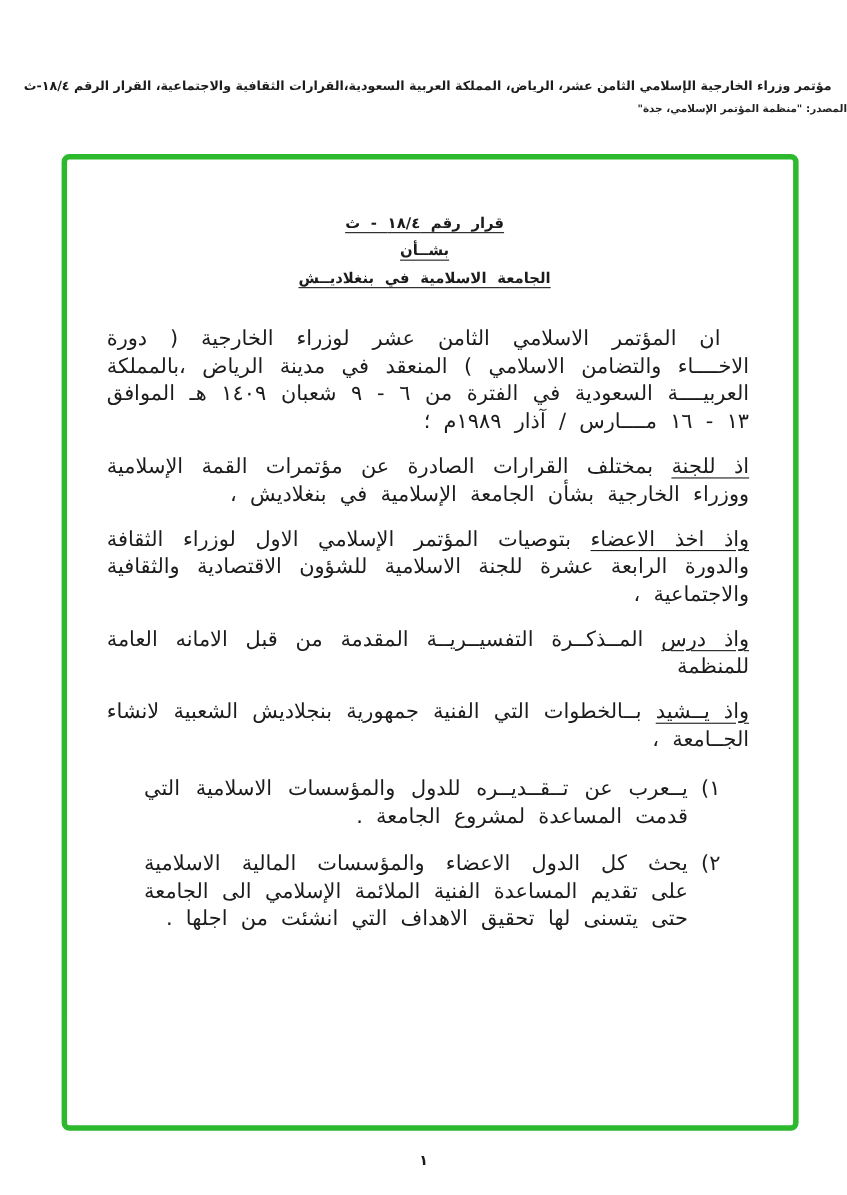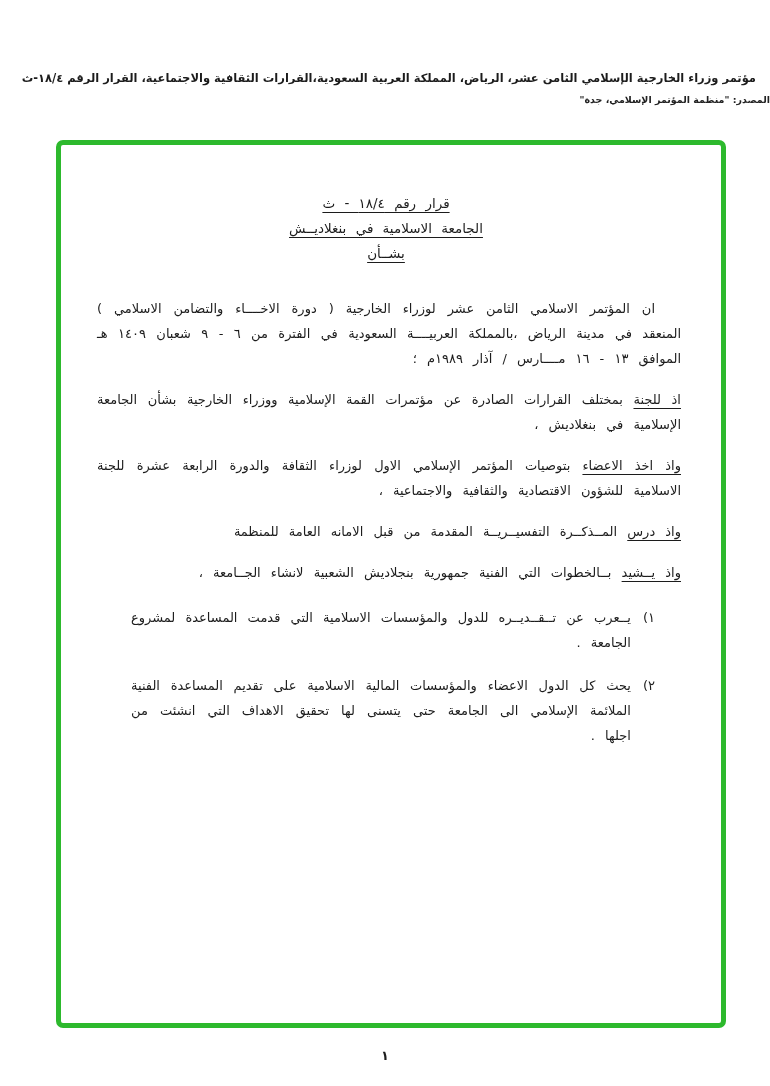--- a/index.html
+++ b/index.html
@@ -46,30 +46,30 @@
 
   
   .title-block {
     width: 270px;
     margin-right: 160px;
     text-align: center;
     margin-bottom: 30px;
   }
   .title-line {
     font-size: 13.5px;
-    font-weight: normal;
+    font-weight: bold;
     line-height: 25px;
     text-decoration: underline;
     text-underline-offset: 4px;
     word-spacing: 5px;
     white-space: nowrap;
   }
 
   
-  .doc-text { font-size: 13px; line-height: 25px; word-spacing: 6px; }
+  .doc-text { font-size: 19px; line-height: 25px; word-spacing: 6px; }
   .para {
     text-align: justify;
     margin-top: 16px;
   }
   .preamble { text-indent: 26px; margin-top: 0; }
   .lead {
     text-decoration: underline;
     text-underline-offset: 4px;
     white-space: nowrap;
   }
@@ -98,22 +98,22 @@
 
   <div class="hdr">
     <div class="hdr-title">مؤتمر وزراء الخارجية الإسلامي الثامن عشر، الرياض، المملكة العربية السعودية،القرارات الثقافية والاجتماعية، القرار الرقم ١٨/٤-ث</div>
     <div class="hdr-src">المصدر:  "منظمة المؤتمر الإسلامي، جدة"</div>
   </div>
 
   <div class="frame" style="border-color: rgb(45, 185, 45);">
 
     <div class="title-block">
       <div class="title-line">قرار رقم ١٨/٤ - ث</div>
+      <div class="title-line">بشــأن</div>
       <div class="title-line">الجامعة الاسلامية في بنغلاديــش</div>
-      <div class="title-line">بشــأن</div>
     </div>
 
     <div class="doc-text">
 
       <p class="para preamble">ان المؤتمر الاسلامي الثامن عشر لوزراء الخارجية ( دورة الاخــــاء والتضامن الاسلامي ) المنعقد في مدينة الرياض ،بالمملكة العربيــــة السعودية في الفترة من ٦ - ٩ شعبان ١٤٠٩ هـ الموافق ١٣ - ١٦ مــــارس / آذار ١٩٨٩م ؛</p>
 
       <p class="para">
         <span class="lead">اذ للجنة</span>
         <span>بمختلف القرارات الصادرة عن مؤتمرات القمة الإسلامية ووزراء الخارجية بشأن الجامعة الإسلامية في بنغلاديش ،</span>
       </p>

